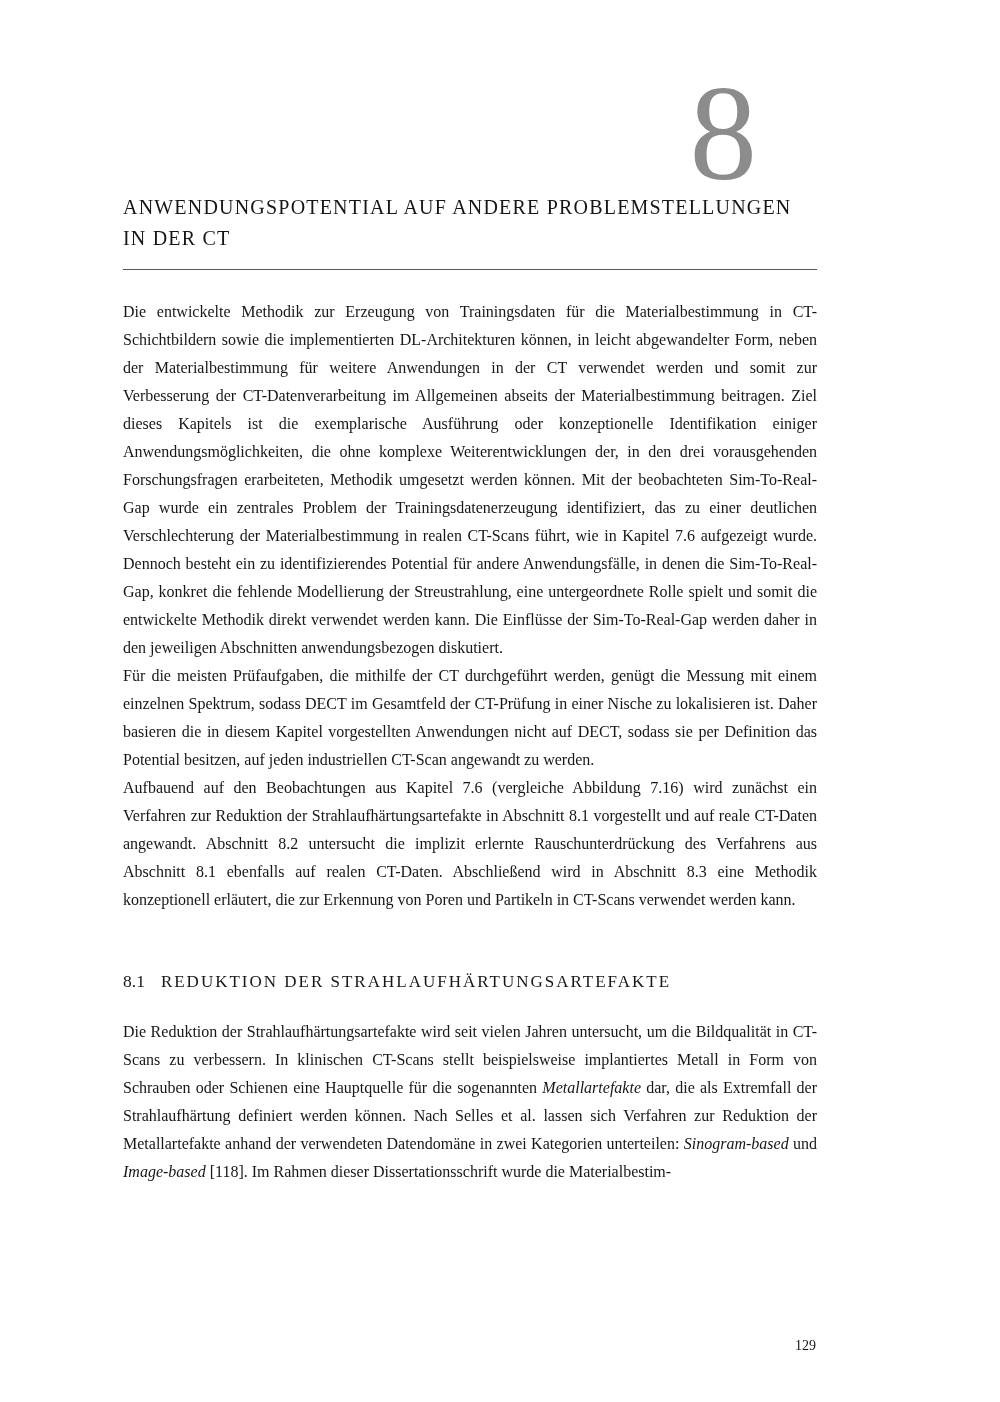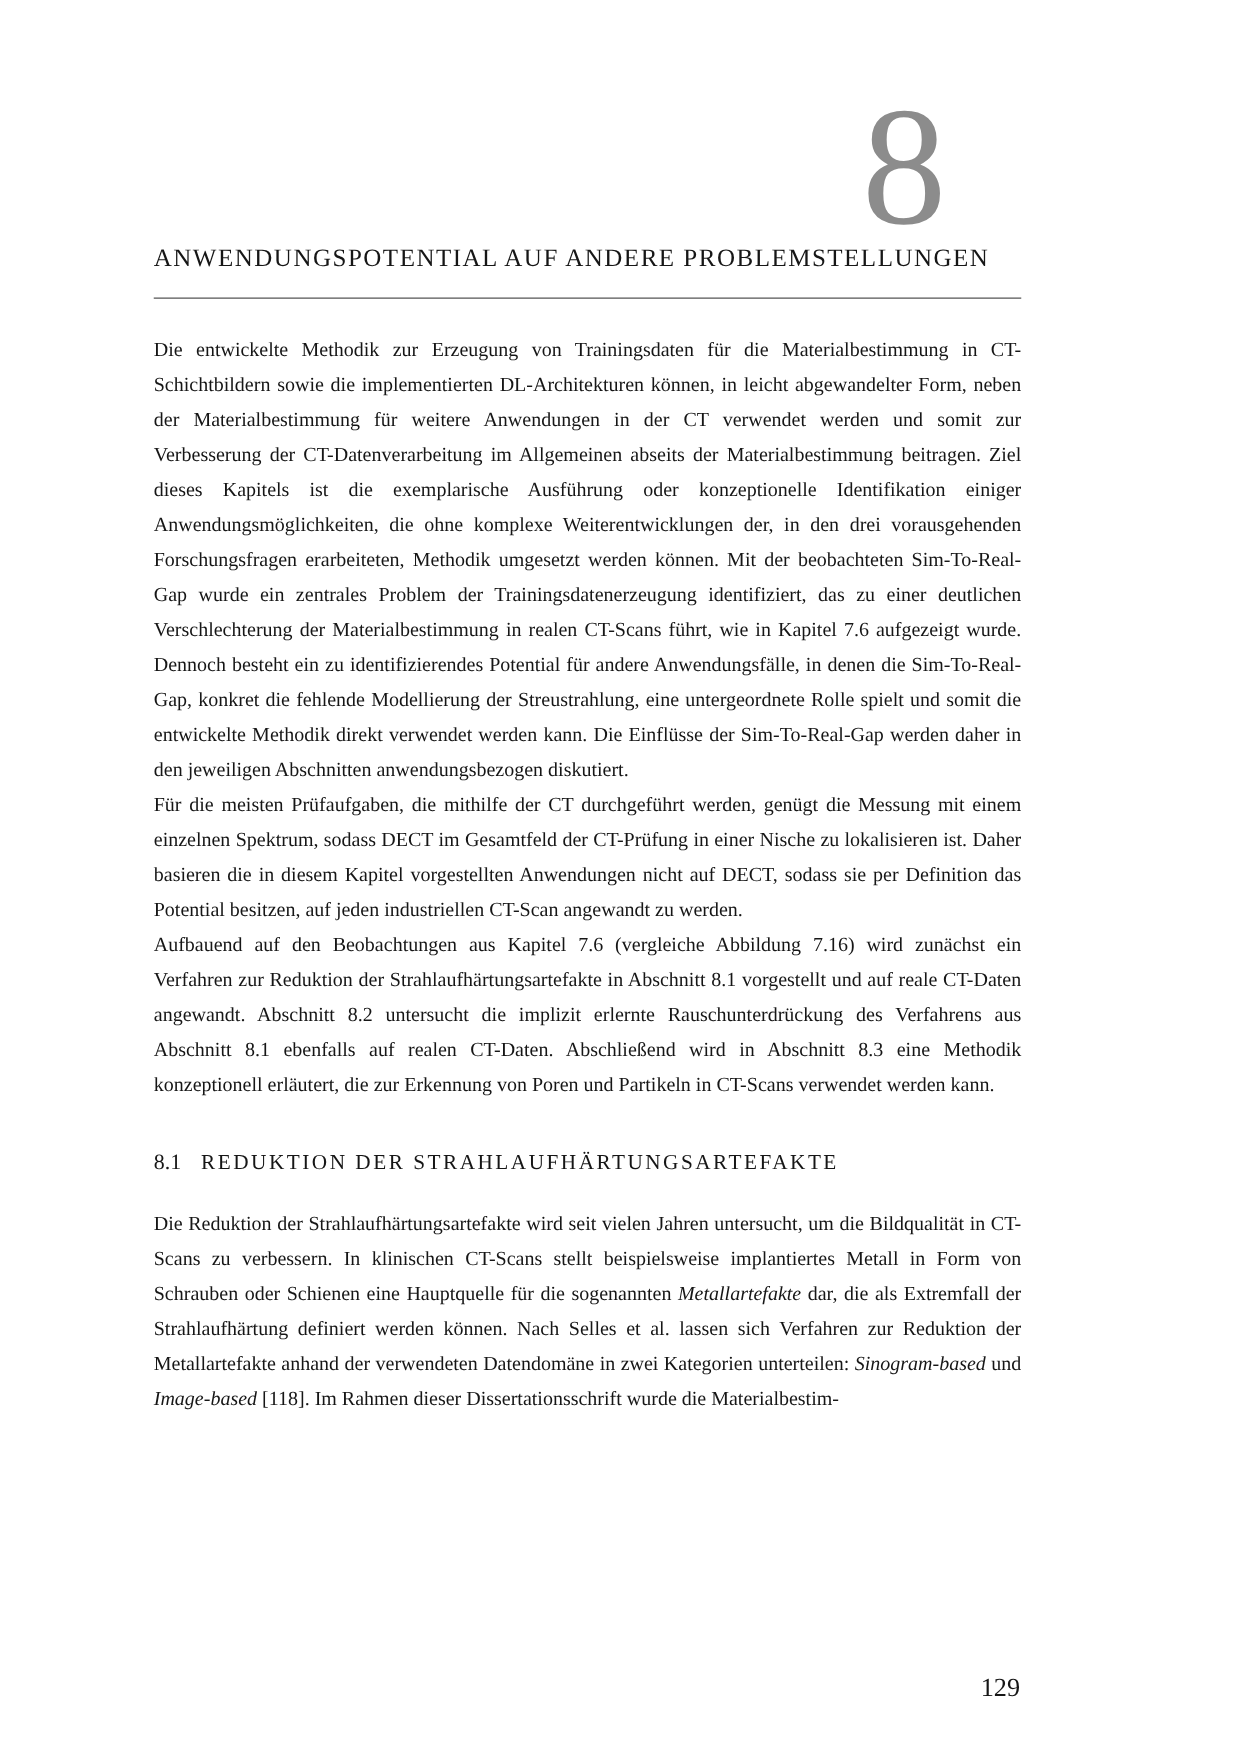--- a/index.html
+++ b/index.html
@@ -56,54 +56,55 @@
     font-size: 16px;
     line-height: 28px;
     text-align: justify;
     hyphens: auto;
     -webkit-hyphens: auto;
     color: var(--body-text-color);
   }
   .body-par.first-after-rule { margin-top: 28px; }
   .body-par em { }
   .section-heading {
-    margin-top: 36px;
+    margin-top: 57px;
     margin-bottom: 26px;
     font-weight: 400;
     display: flex;
     align-items: baseline;
   }
   .section-number {
     font-size: 17.5px;
     color: var(--body-text-color);
   }
   .section-title {
     margin-left: 16px;
     font-size: 17px;
     letter-spacing: 2px;
     color: var(--body-text-color);
   }
   .page-number {
     position: absolute;
     top: 1338px;
     right: 184px;
-    font-size: 21px;
+    font-size: 14px;
     color: var(--body-text-color);
   }
 </style>
 </head>
 <body>
 
 <div class="page">
   <div class="content">
 
     <div class="chapter-number">8</div>
 
     <h1 class="chapter-title">
       <span class="title-line">ANWENDUNGSPOTENTIAL AUF ANDERE PROBLEMSTELLUNGEN</span>
+      <span class="title-line">IN DER CT</span>
     </h1>
 
     <hr class="title-rule">
 
     <p class="body-par first-after-rule"><span>Die entwickelte Methodik zur Erzeugung von Trainingsdaten für die Materialbestimmung in CT-Schichtbildern sowie die implementierten DL-Architekturen können, in leicht abgewandelter Form, neben der Materialbestimmung für weitere Anwendungen in der CT verwendet werden und somit zur Verbesserung der CT-Datenverarbeitung im Allgemeinen abseits der Materialbestimmung beitragen. Ziel dieses Kapitels ist die exemplarische Ausführung oder konzeptionelle Identifikation einiger Anwendungsmöglichkeiten, die ohne komplexe Weiterentwicklungen der, in den drei vorausgehenden Forschungsfragen erarbeiteten, Methodik umgesetzt werden können. Mit der beobachteten Sim-To-Real-Gap wurde ein zentrales Problem der Trainingsdatenerzeugung identifiziert, das zu einer deutlichen Verschlechterung der Materialbestimmung in realen CT-Scans führt, wie in Kapitel 7.6 aufgezeigt wurde. Dennoch besteht ein zu identifizierendes Potential für andere Anwendungsfälle, in denen die Sim-To-Real-Gap, konkret die fehlende Modellierung der Streustrahlung, eine untergeordnete Rolle spielt und somit die entwickelte Methodik direkt verwendet werden kann. Die Einflüsse der Sim-To-Real-Gap werden daher in den jeweiligen Abschnitten anwendungsbezogen diskutiert.</span></p>
 
     <p class="body-par"><span>Für die meisten Prüfaufgaben, die mithilfe der CT durchgeführt werden, genügt die Messung mit einem einzelnen Spektrum, sodass DECT im Gesamtfeld der CT-Prüfung in einer Nische zu lokalisieren ist. Daher basieren die in diesem Kapitel vorgestellten Anwendungen nicht auf DECT, sodass sie per Definition das Potential besitzen, auf jeden industriellen CT-Scan angewandt zu werden.</span></p>
 
     <p class="body-par"><span>Aufbauend auf den Beobachtungen aus Kapitel 7.6 (vergleiche Abbildung 7.16) wird zunächst ein Verfahren zur Reduktion der Strahlaufhärtungsartefakte in Abschnitt 8.1 vorgestellt und auf reale CT-Daten angewandt. Abschnitt 8.2 untersucht die implizit erlernte Rauschunterdrückung des Verfahrens aus Abschnitt 8.1 ebenfalls auf realen CT-Daten. Abschließend wird in Abschnitt 8.3 eine Methodik konzeptionell erläutert, die zur Erkennung von Poren und Partikeln in CT-Scans verwendet werden kann.</span></p>
 

